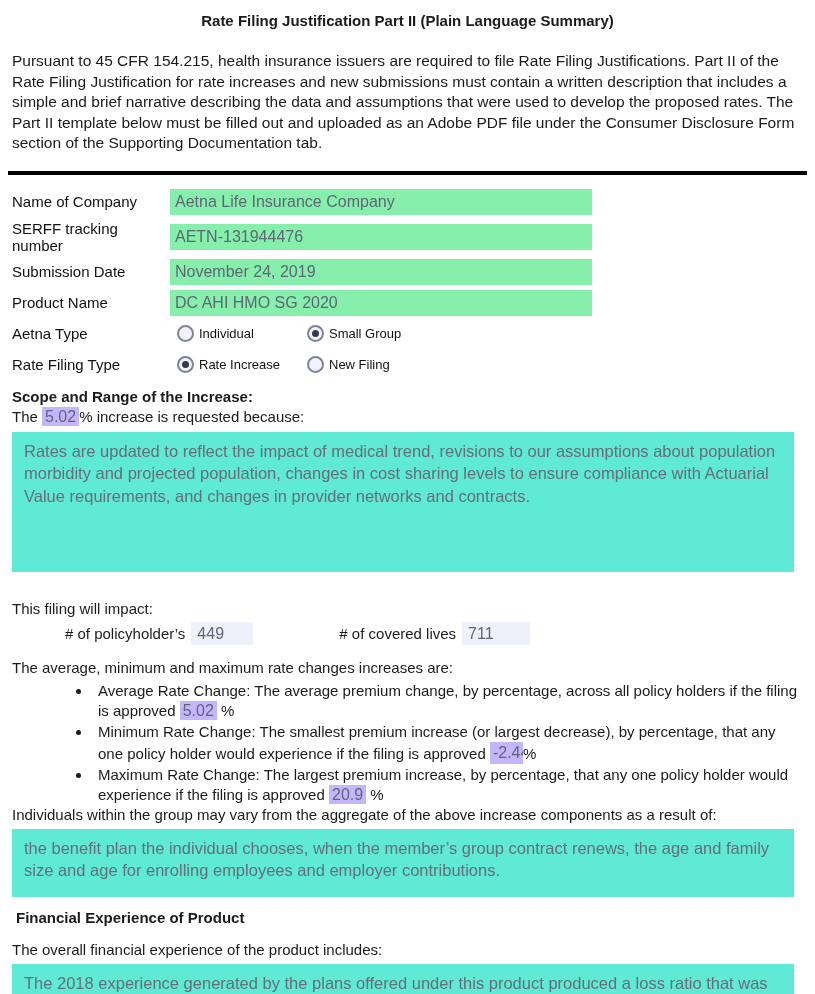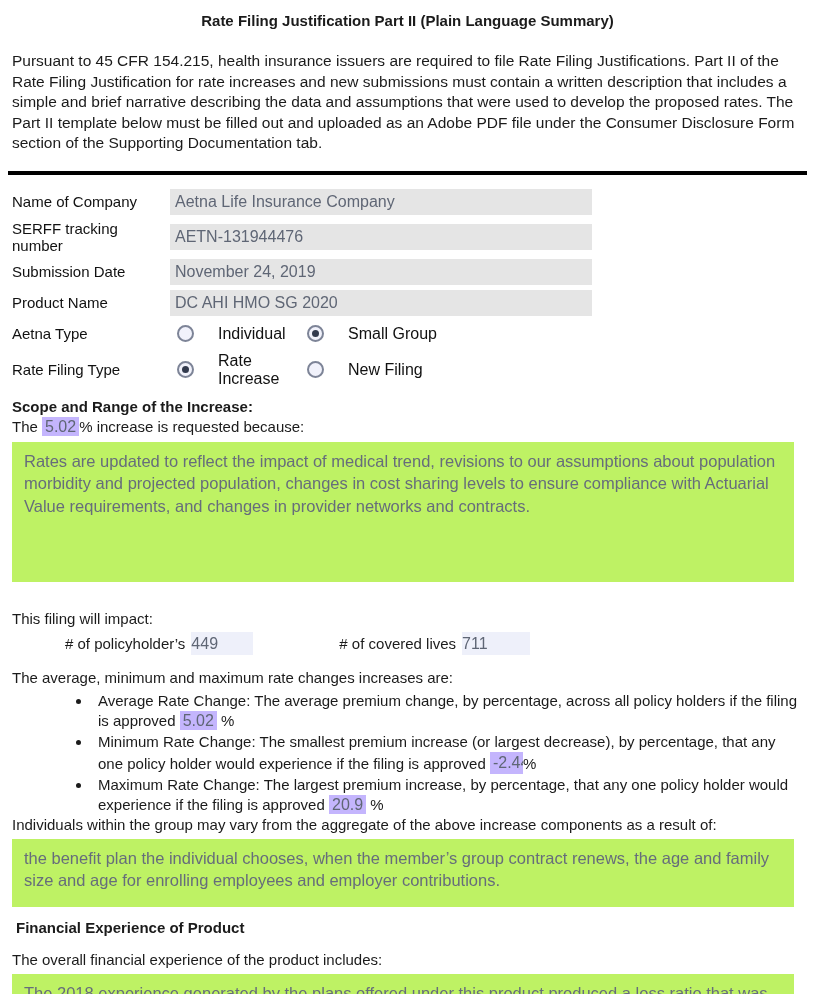--- a/index.html
+++ b/index.html
@@ -35,21 +35,21 @@
   .form-block { margin-top:14px; }
   .form-row {
     display:grid;
     grid-template-columns:158px 1fr;
     align-items:center;
     margin-bottom:5px;
     min-height:26px;
   }
   .form-label { font-size:15px; color:#111; }
   .field-box {
-    background:#e5e5e5;
+    background:#86efac;
     width:422px;
     height:26px;
     line-height:26px;
     padding-left:5px;
     font-size:16px;
     color:#5f6675;
     white-space:nowrap;
     overflow:hidden;
   }
 
@@ -66,41 +66,41 @@
     flex:0 0 auto;
   }
   .radio.checked::after {
     content:"";
     position:absolute;
     left:3px; top:3px;
     width:7px; height:7px;
     border-radius:50%;
     background:#323a4d;
   }
-  .radio-label { font-size:16px; margin-left:24px; color:#111; }
+  .radio-label { font-size:13px; margin-left:5px; color:#111; }
 
   .section-heading { font-weight:bold; font-size:15px; margin-top:10px; }
   .inline-line { font-size:15px; margin-top:3px; }
   .inline-val {
     background:#c4b5fd;
     color:#5f6675;
     font-size:16px;
     padding:1px 3px;
   }
   .inline-val.clip {
     display:inline-block;
     width:33px;
     overflow:hidden;
     white-space:nowrap;
     vertical-align:bottom;
     padding:1px 0 1px 3px;
   }
 
   .textarea {
-    background:#bef264;
+    background:#5eead4;
     width:782px;
     color:#666d7b;
     font-size:16.5px;
     line-height:22.5px;
     padding:8px 12px;
     margin-top:6px;
   }
   .textarea.big { height:140px; }
   .textarea.mid { height:68px; }
   .textarea.bottom { height:110px; }
@@ -112,20 +112,21 @@
     font-size:15px;
     display:flex;
     align-items:center;
   }
   .impact-field {
     background:#eef0fa;
     height:23px;
     line-height:23px;
     font-size:16px;
     color:#5f6675;
+    padding-left:6px;
     margin-left:6px;
     display:inline-block;
   }
   .impact-field.w1 { width:62px; }
   .impact-field.w2 { width:68px; }
   .impact-gap { margin-left:86px; }
 
   .rates-line { margin-top:14px; font-size:15px; }
   ul.rate-bullets { margin-top:5px; padding-left:80px; }
   ul.rate-bullets li {

